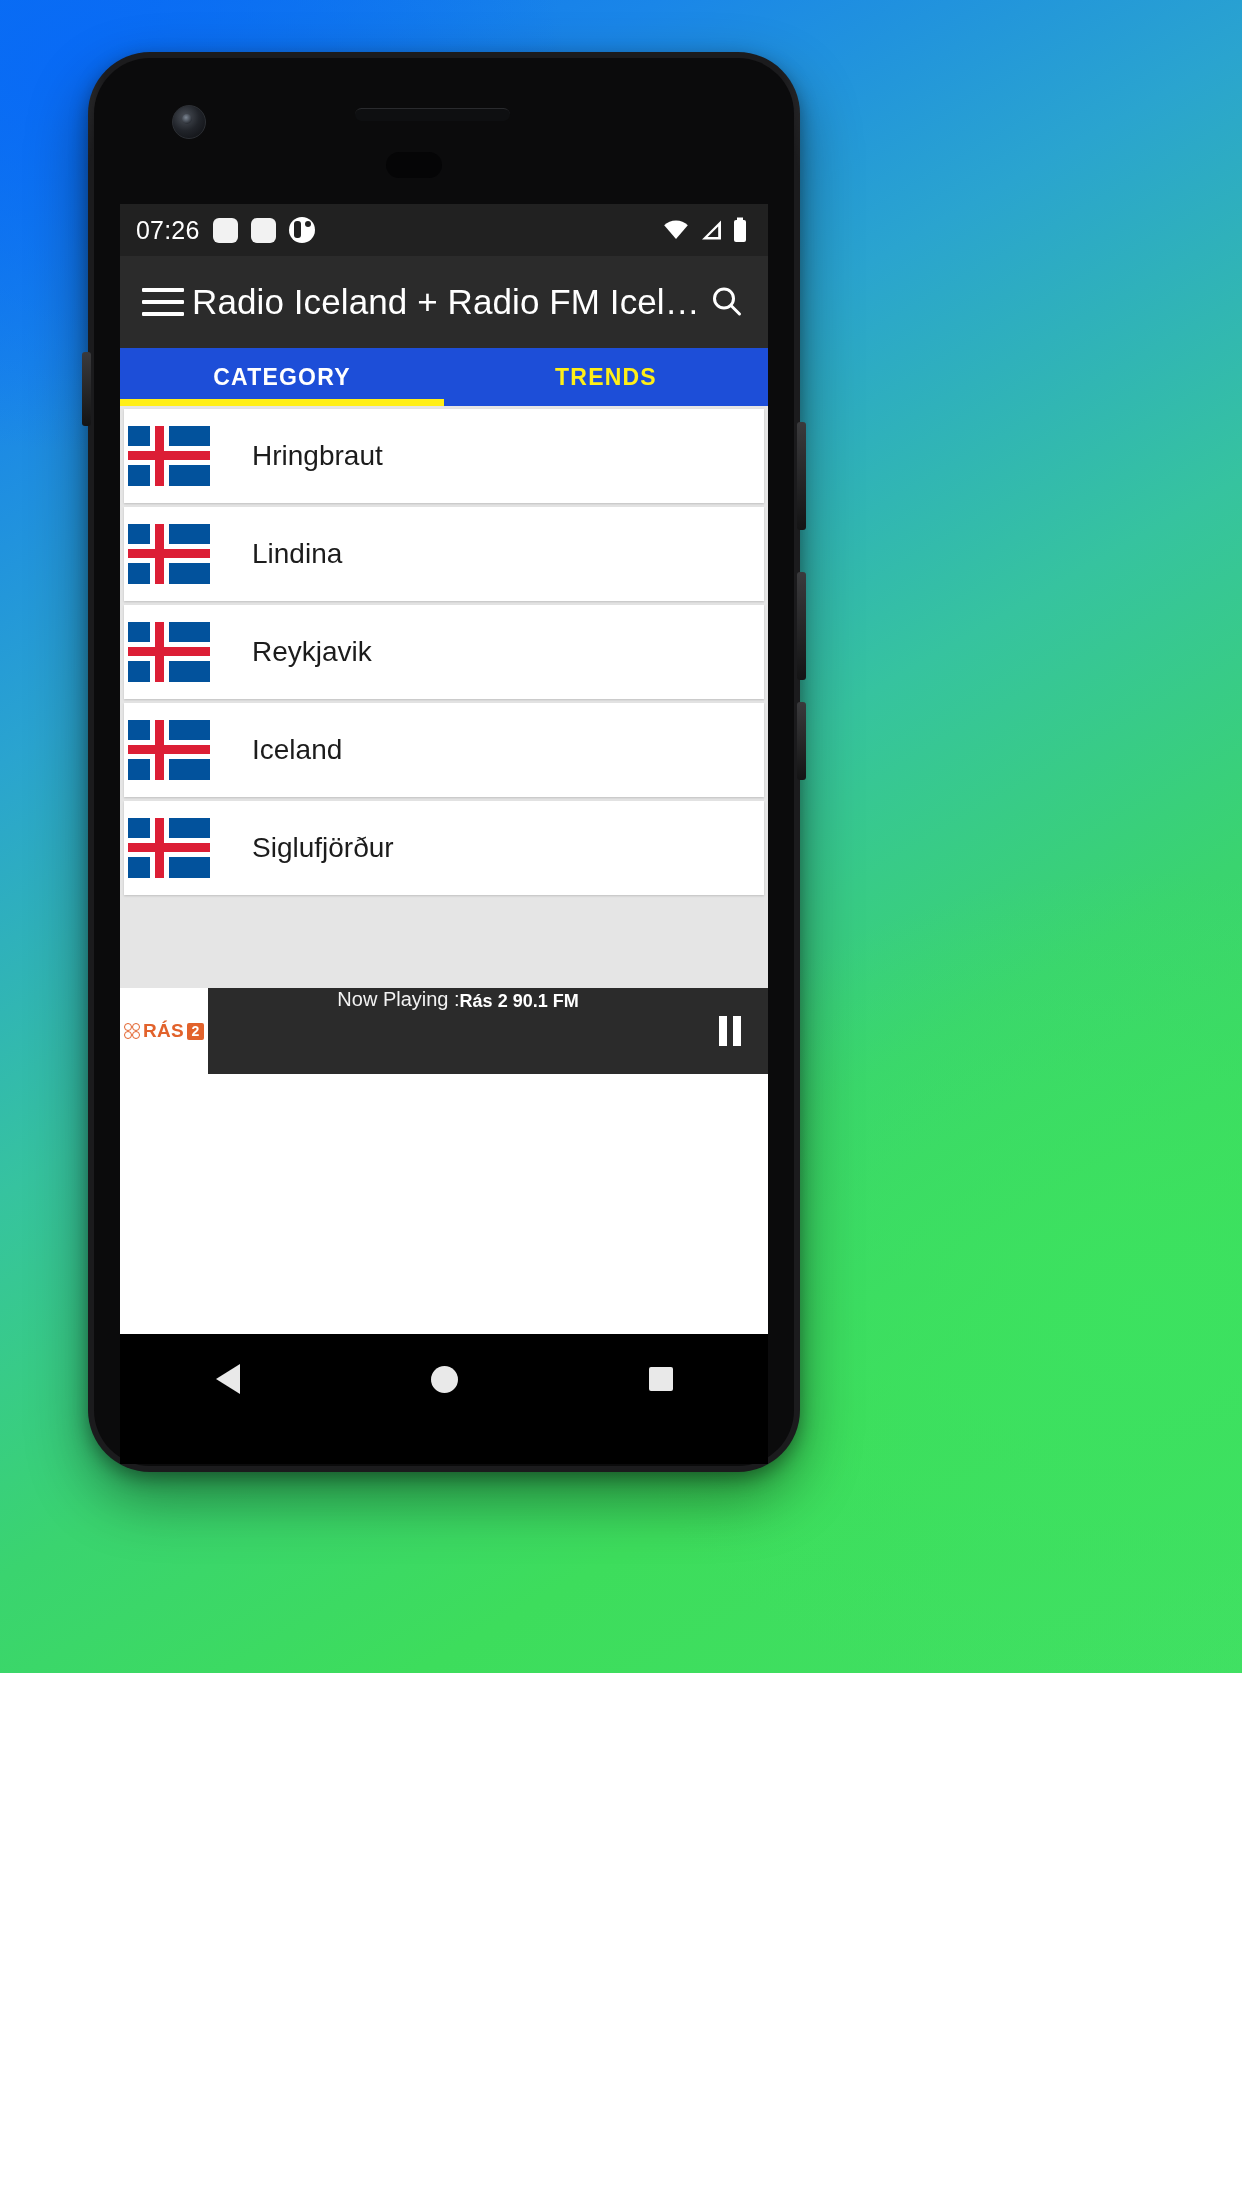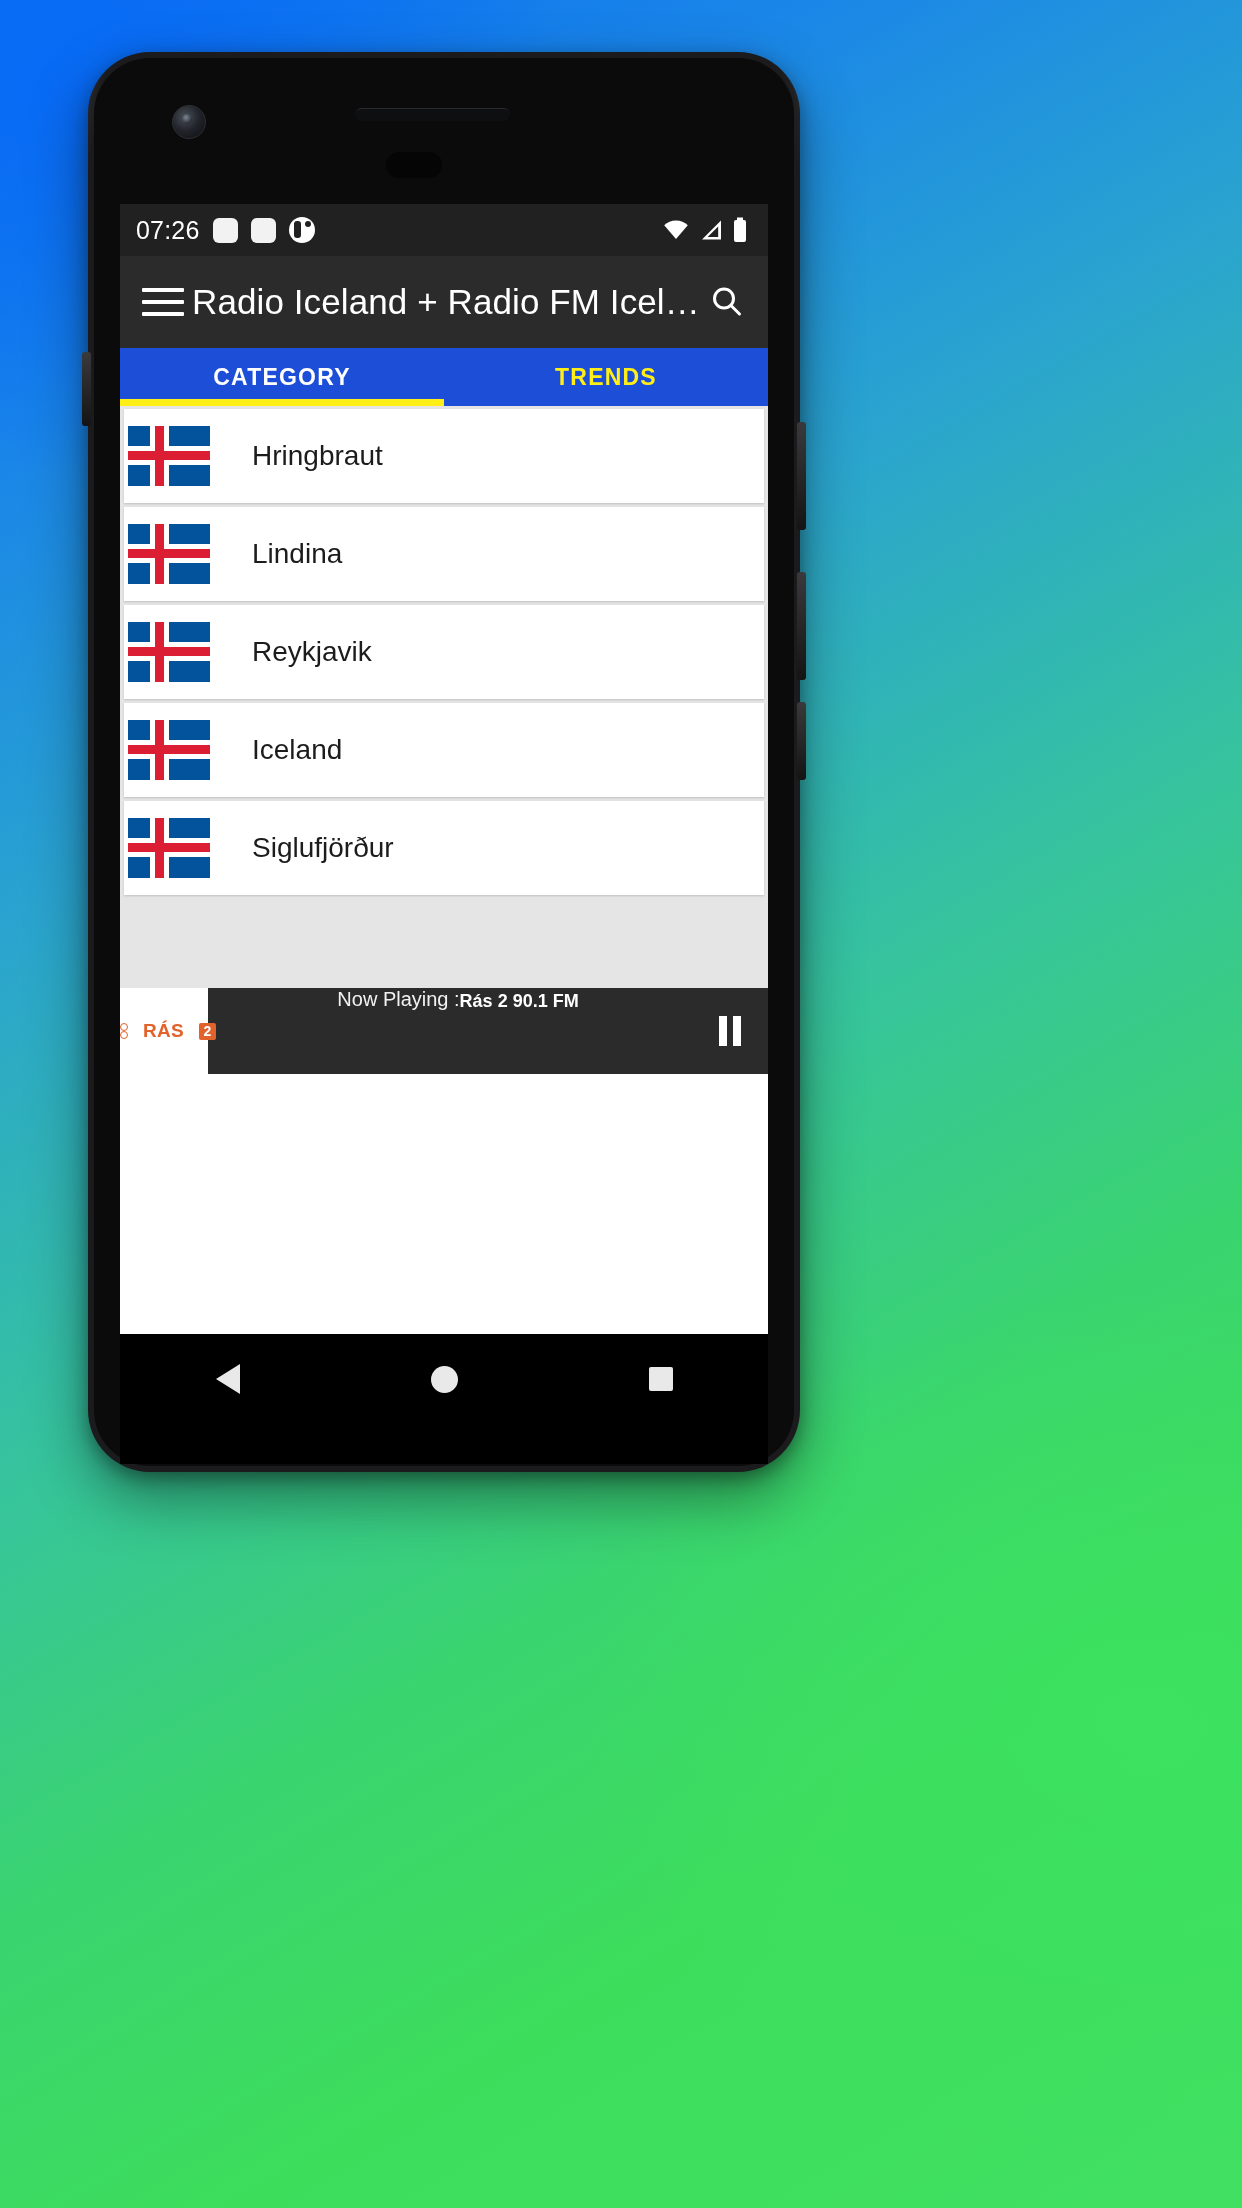--- a/index.html
+++ b/index.html
@@ -4,21 +4,21 @@
 <style>
   * { box-sizing: border-box; margin:0; padding:0; }
   html, body {
     width: 1242px; height: 2208px;
     overflow: hidden;
     font-family: "Liberation Sans", sans-serif;
   }
   
   #stage {
     position: relative;
-    width: 1242px; height: 2208px;
+    width: 1242px; height: 1673px;
     background: linear-gradient(150deg, #0b6ff0 0%, #1a86e8 16%, #2aa4cf 32%, #36c39f 50%, #3ad46f 66%, #3ddd5c 80%, #41e063 100%);
     overflow: hidden;
     padding-left: 12px;
   }
   #stage::before{
     content:"";
     position:absolute; inset:0;
     background: radial-gradient(ellipse 900px 700px at 92% 78%, rgba(60,226,96,0.95) 0%, rgba(60,226,96,0.0) 62%),
                 radial-gradient(ellipse 820px 640px at 6% 4%, rgba(8,106,246,0.95) 0%, rgba(8,106,246,0) 60%);
     pointer-events:none;
@@ -178,21 +178,21 @@
 
   
   #player{
     height:86px; display:flex; background:#2b2b2b; align-items:stretch;
   }
   #player-logo{
     width:88px; background:#ffffff;
     display:flex; align-items:center; justify-content:center;
     flex:none;
   }
-  .logo-wrap{ display:flex; align-items:center; gap:15px; }
+  .logo-wrap{ display:flex; align-items:center; gap:3px; }
   .logo-mark{ position:relative; width:16px; height:16px; }
   .logo-mark span{
     position:absolute; width:8px; height:8px; border:1.6px solid #e2622b; border-radius:50%;
   }
   .logo-mark span:nth-child(1){ left:0; top:0; }
   .logo-mark span:nth-child(2){ right:0; top:0; }
   .logo-mark span:nth-child(3){ left:0; bottom:0; }
   .logo-mark span:nth-child(4){ right:0; bottom:0; }
   .logo-text{ font-size:19px; font-weight:bold; color:#e2622b; letter-spacing:.3px; }
   .logo-badge{

